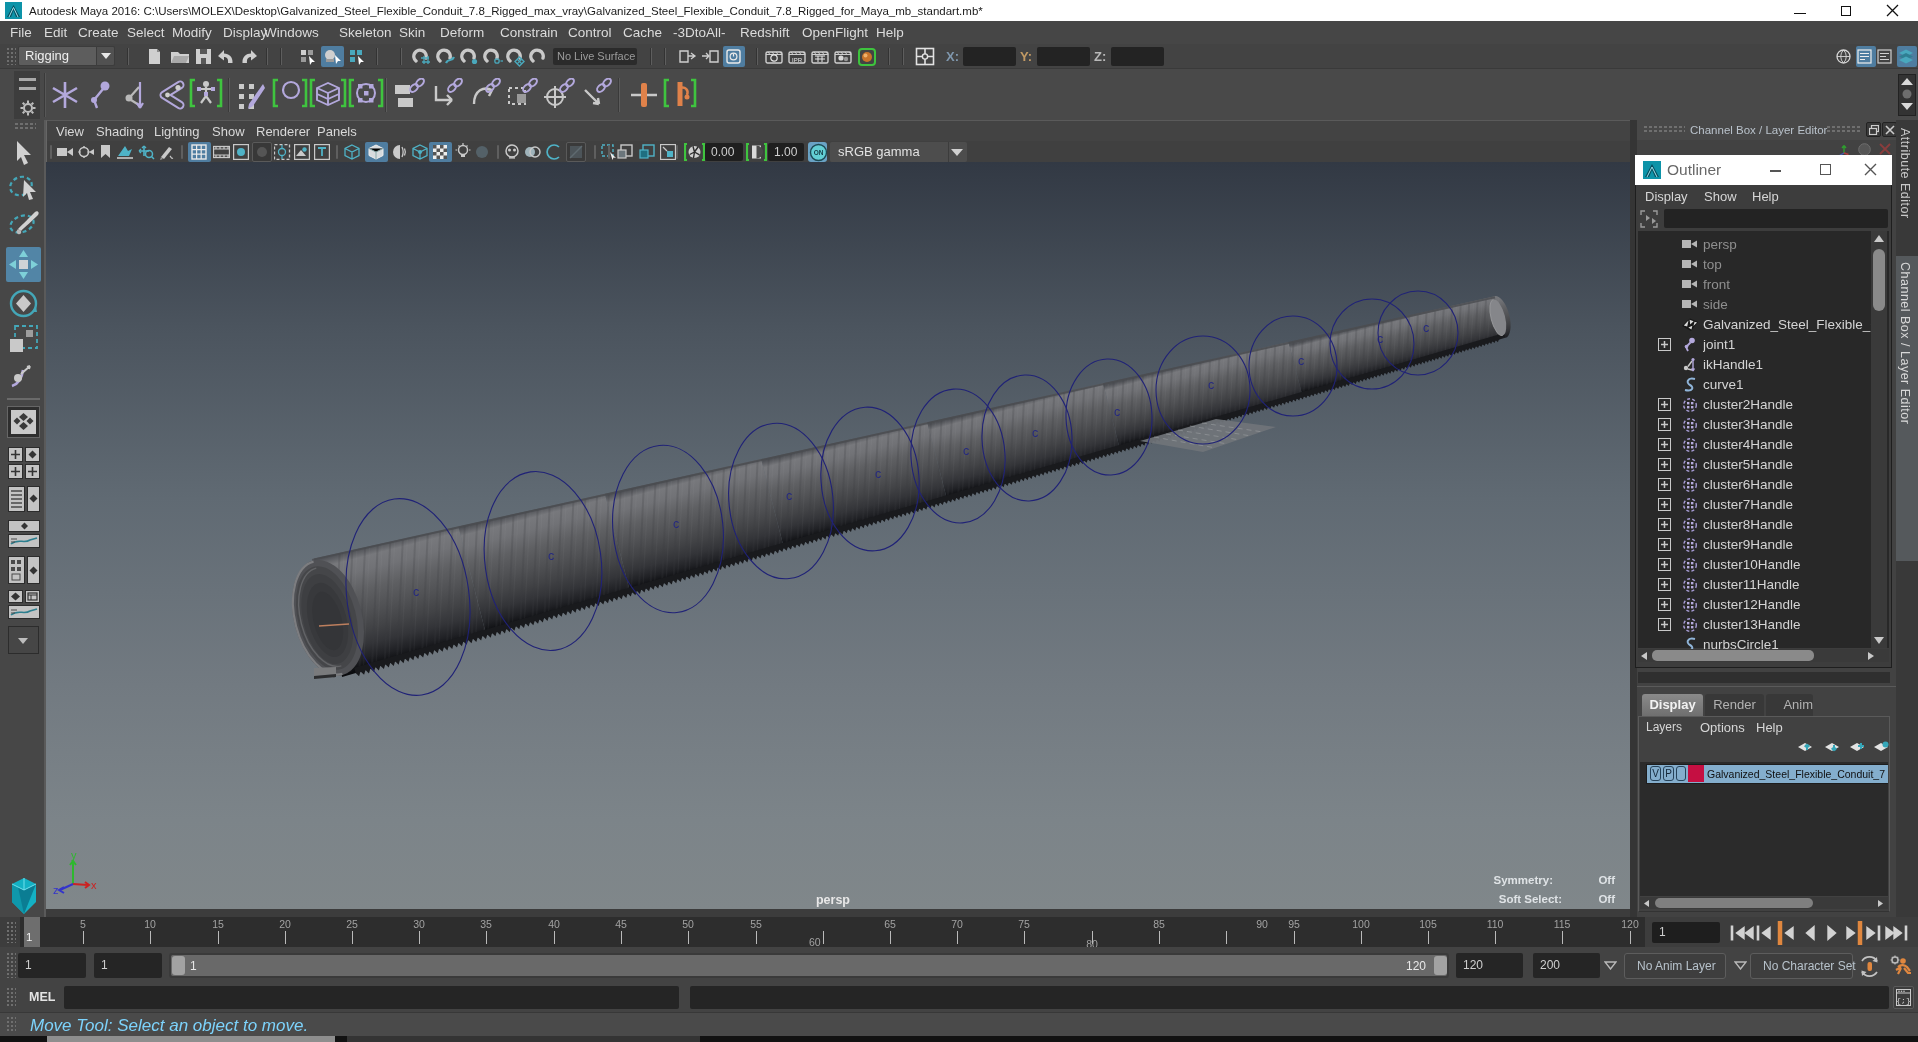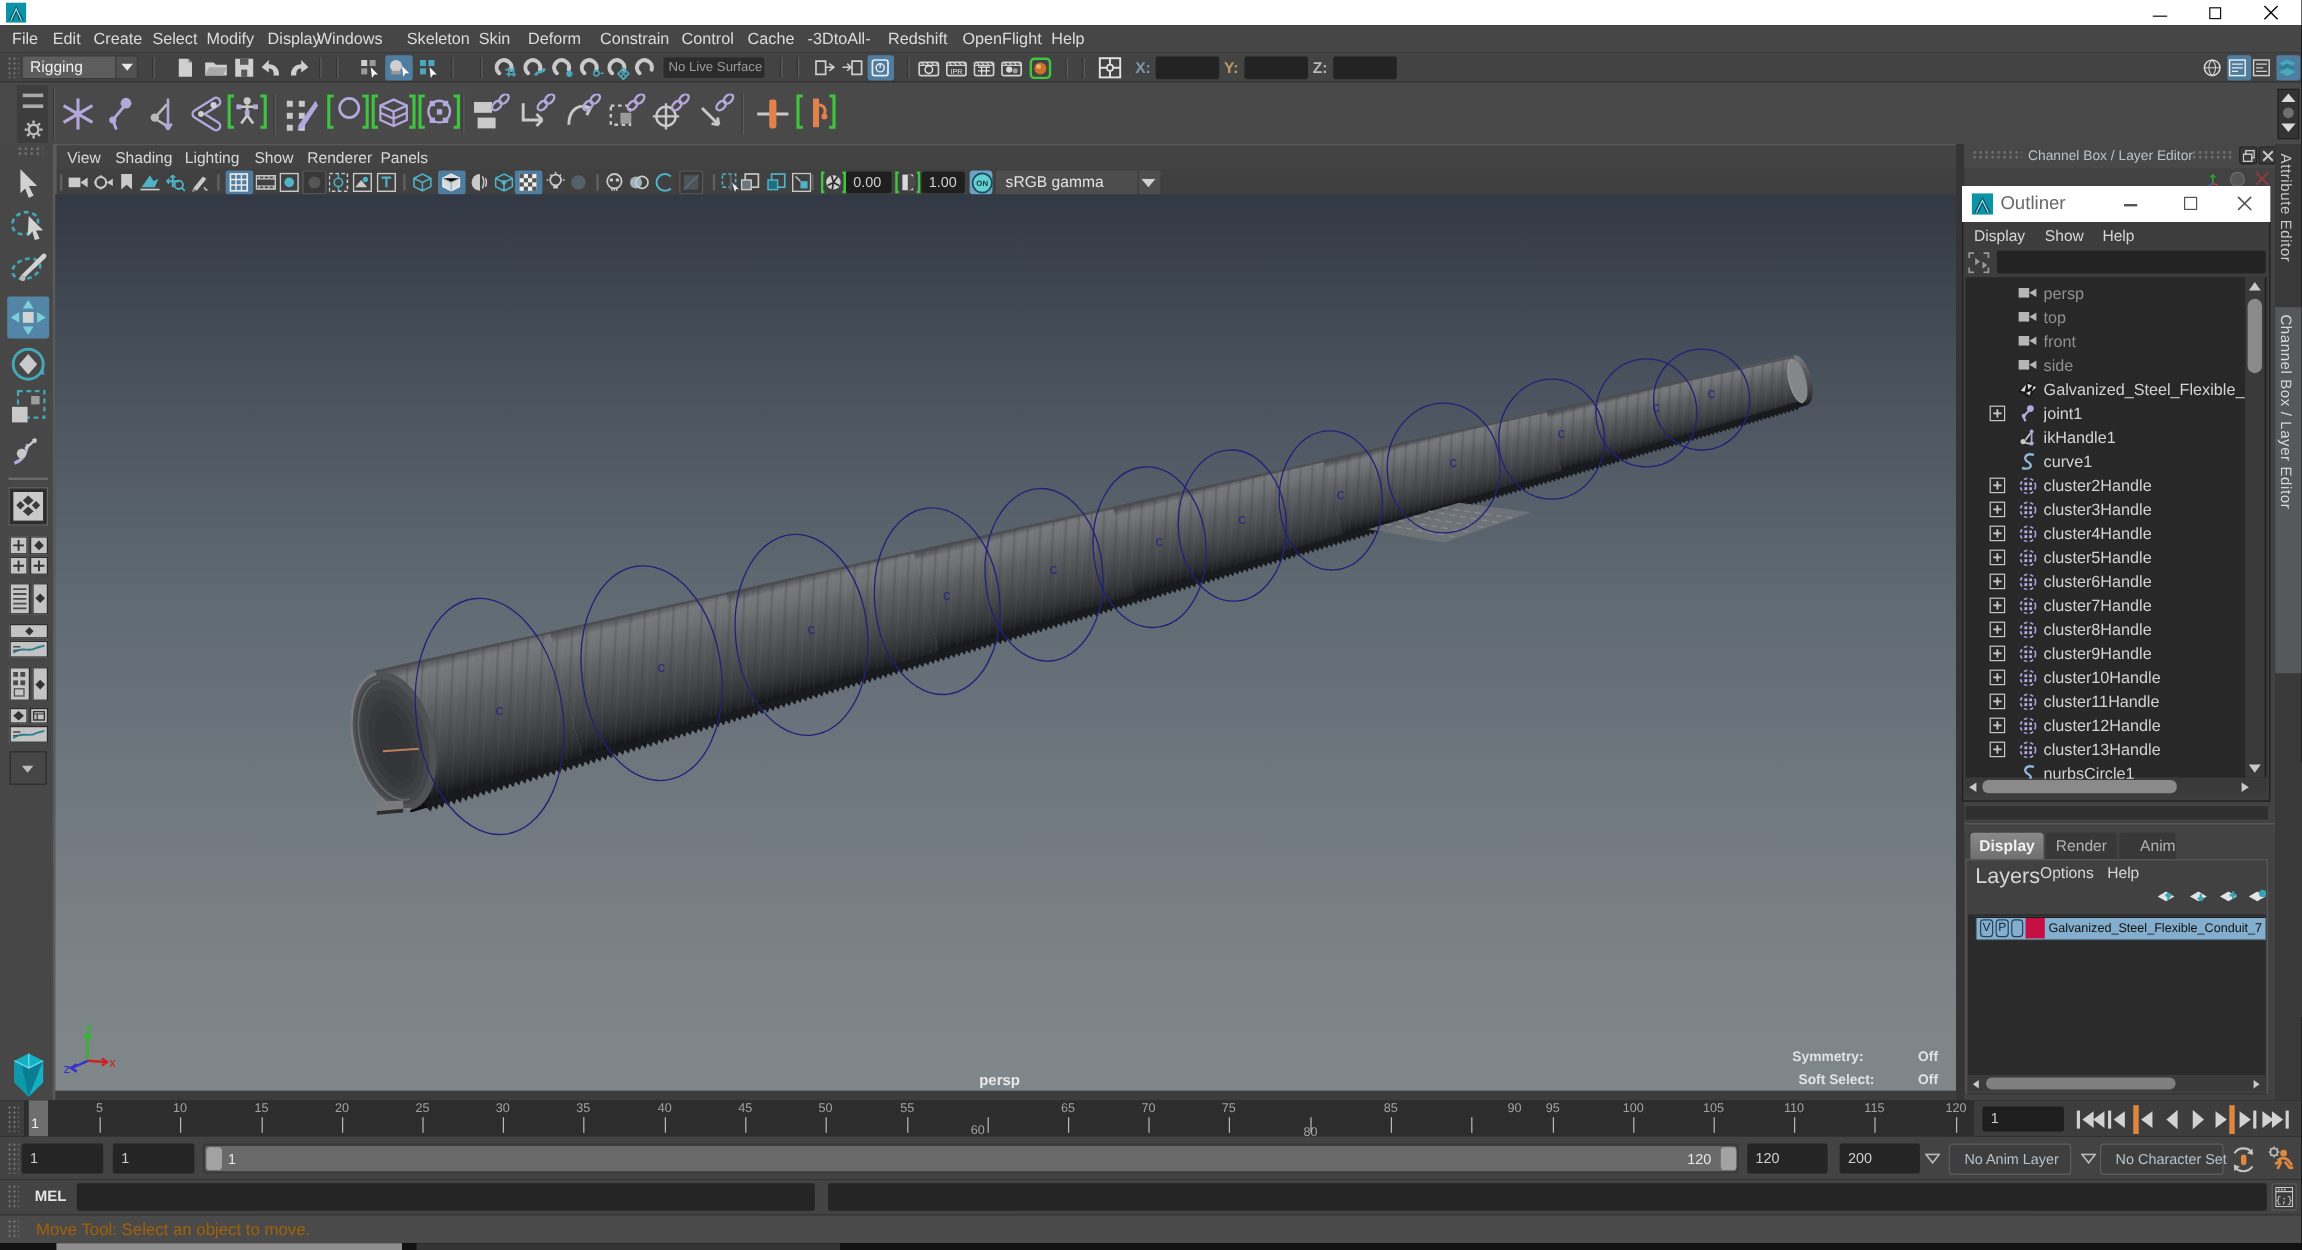--- a/index.html
+++ b/index.html
@@ -26,20 +26,21 @@
 .fld{position:absolute;background:#252525;border-radius:2px;color:#cfcfcf;font-size:12px;}
 .vtext{writing-mode:vertical-rl;font-size:12.5px;color:#c9c9c9;letter-spacing:0.5px;}
 .dot{position:absolute;width:10px;background-image:radial-gradient(#6f6f6f 34%,transparent 36%);background-size:4px 4px;}
 </style></head><body>
 <div class="abs titlebar">
     <svg class="abs" style="left:5px;top:2px" width="17" height="17">
       <rect width="17" height="17" fill="#0d93a8"></rect>
       <path d="M2 15 L8.5 3 L15 15 L11 15 L8.5 8.5 L6 15 Z" fill="#074e5e"></path>
       <path d="M4 15 L8.5 5.5 L13 15" fill="none" stroke="#9fe3ee" stroke-width="1"></path>
     </svg>
+    <div class="abs" style="left:29px;top:4.5px;font-size:11.5px;">Autodesk Maya 2016: C:\Users\MOLEX\Desktop\Galvanized_Steel_Flexible_Conduit_7.8_Rigged_max_vray\Galvanized_Steel_Flexible_Conduit_7.8_Rigged_for_Maya_mb_standart.mb*</div>
     <div class="abs" style="left:1794px;top:13px;width:12px;height:1px;background:#111;"></div>
     <div class="abs" style="left:1841px;top:6px;width:10px;height:10px;border:1.2px solid #111;"></div>
     <svg class="abs" style="left:1886px;top:4px" width="13" height="13">
       <path d="M1 1 L12 12 M12 1 L1 12" stroke="#111" stroke-width="1.3"></path>
     </svg>
   </div>
 <div class="abs menubar">
     <span style="left:10px">File</span>
     <span style="left:44px">Edit</span>
     <span style="left:78px">Create</span>
@@ -1310,21 +1311,21 @@
 <div class="abs" style="left:1652px;top:650px;width:162px;height:11px;background:#8a8a8a;border-radius:5px;"></div>
 <svg class="abs" style="left:1866px;top:651px;" width="10" height="10">
     <path d="M2 1 L2 9 L8 5 Z" fill="#c9c9c9"></path>
   </svg>
 <div class="abs" style="left:1638px;top:672px;width:252px;height:11px;background:#2f2f2f;"></div>
 <div class="abs" style="left:1637px;top:686px;width:259px;height:1px;background:#5a5a5a;"></div>
 <div class="abs" style="left:1642px;top:694px;width:61px;height:22px;background:linear-gradient(#8a8a8a,#6f6f6f);border-radius:3px 3px 0 0;color:#f2f2f2;font-size:13px;font-weight:bold;text-align:center;padding-top:3px;">Display</div>
 <div class="abs" style="left:1705px;top:694px;width:59px;height:22px;background:#383838;border-radius:3px 3px 0 0;color:#b2b2b2;font-size:13px;text-align:center;padding-top:3px;">Render</div>
 <div class="abs" style="left:1766px;top:694px;width:47px;height:22px;background:#383838;border-radius:3px 3px 0 0;color:#b2b2b2;font-size:13px;text-align:right;padding-top:3px;">Anim</div>
 <div class="abs" style="left:1638px;top:716px;width:252px;height:196px;background:#414141;border:1px solid #5a5a5a;border-bottom-color:#333;"></div>
-<div class="abs" style="left:1646px;top:720px;color:#d6d6d6;font-size:18px;">Layers</div>
+<div class="abs" style="left:1646px;top:720px;color:#d6d6d6;font-size:12px;">Layers</div>
 <div class="abs" style="left:1700px;top:720px;color:#d6d6d6;font-size:13px;">Options</div>
 <div class="abs" style="left:1756px;top:720px;color:#d6d6d6;font-size:13px;">Help</div>
 <svg class="abs" style="left:1797px;top:741px;" width="17" height="17">
     <path d="M1 6 L8 2 L15 6 L8 10 Z" fill="#e3e3e3"></path>
     <path d="M10 9 V3.5 M10 3.5 L7.8 6 M10 3.5 L12.2 6" stroke="#35a6b8" stroke-width="2" fill="none"></path>
   </svg>
 <svg class="abs" style="left:1824px;top:741px;" width="17" height="17">
     <path d="M1 6 L8 2 L15 6 L8 10 Z" fill="#e3e3e3"></path>
     <path d="M10 4 V9.5 M10 9.5 L7.8 7 M10 9.5 L12.2 7" stroke="#35a6b8" stroke-width="2" fill="none"></path>
   </svg>
@@ -1467,15 +1468,15 @@
 <svg class="abs" style="left:1896px;top:989px;" width="15" height="17">
     <rect x="0.5" y="0.5" width="14" height="16" fill="none" stroke="#c9c9c9" stroke-width="1"></rect>
     <path d="M0.5 4 H14.5" stroke="#c9c9c9" stroke-width="1"></path>
     <circle cx="3" cy="2.2" r="0.8" fill="#c9c9c9"></circle>
     <circle cx="5.5" cy="2.2" r="0.8" fill="#c9c9c9"></circle>
     <circle cx="8" cy="2.2" r="0.8" fill="#c9c9c9"></circle>
     <text x="7.5" y="13.5" font-size="8" fill="#d9d9d9" text-anchor="middle" font-family="Liberation Mono">{;}</text>
   </svg>
 <div class="abs helpline"></div>
 <div class="abs dot" style="left:6px;top:1016px;height:16px;"></div>
-<div class="abs" style="left:30px;top:1016px;color:#a16207;font-size:14px;">Move Tool: Select an object to move.</div>
+<div class="abs" style="left:30px;top:1016px;color:#7dd3fc;font-size:17px;font-style:italic;">Move Tool: Select an object to move.</div>
 <div class="abs bstrip"></div>
 <div class="abs" style="left:47px;top:1036px;width:288px;height:6px;background:#8e8e8e;"></div>
 <div class="abs" style="left:347px;top:1036px;width:353px;height:6px;background:#343434;"></div>
 </body></html>

